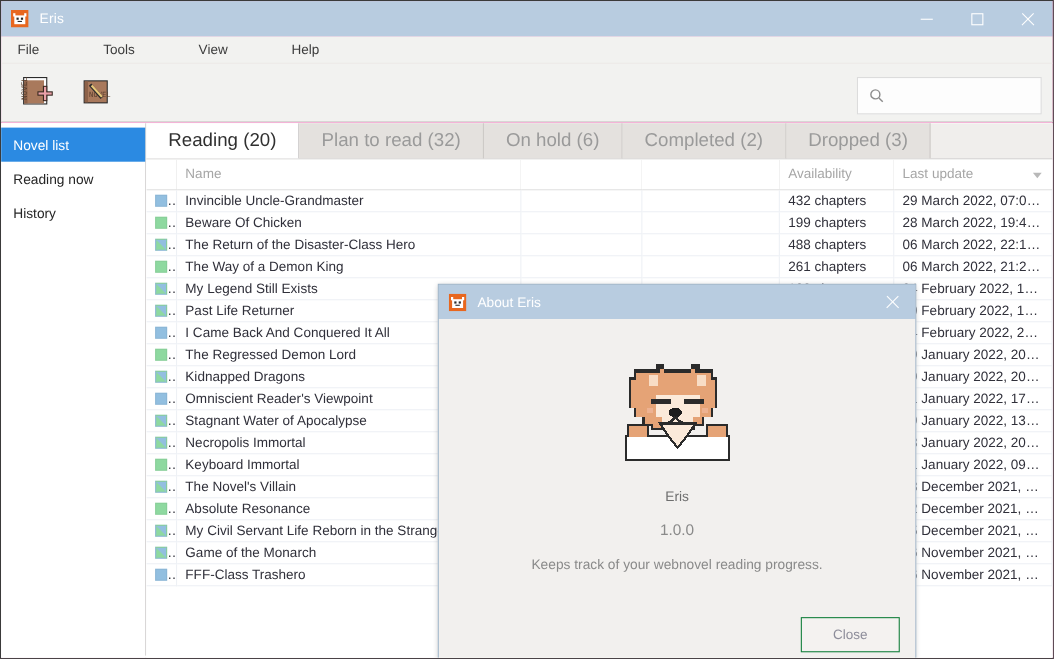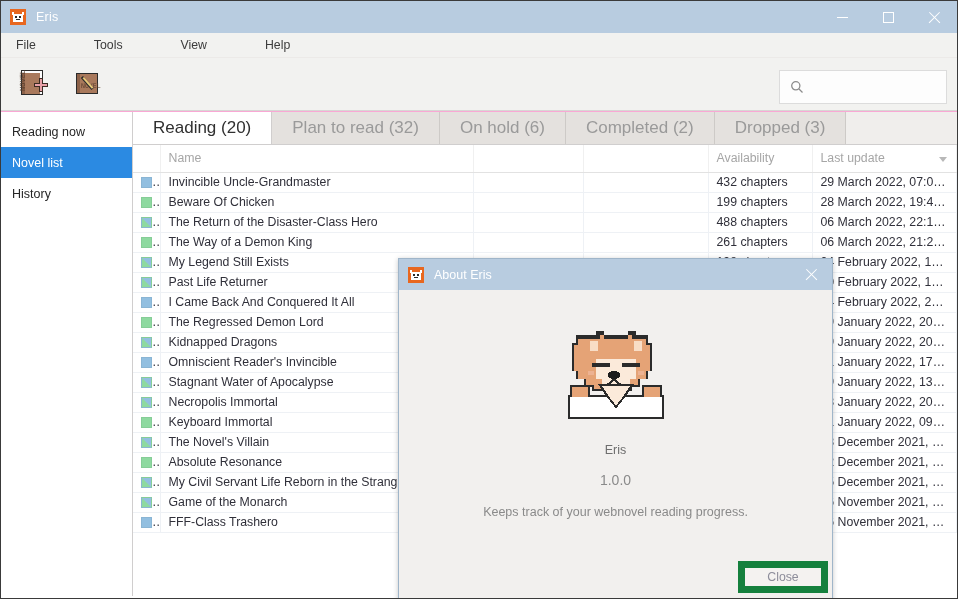--- a/index.html
+++ b/index.html
@@ -257,24 +257,24 @@
   .dlg-ver {
     margin-top: 15px;
     font-size: 14px; color: #8a8a8a;
   }
   .dlg-desc {
     margin-top: 17px;
     font-size: 12.5px; color: #8a8a8a;
   }
   #dlg-close-btn {
     position: absolute;
-    right: 4px; bottom: 22px;
+    right: 14px; bottom: 22px;
     width: 90px; height: 32px;
     background: #f4f2f0;
-    border: 7px solid #15803d;
+    border: 1px solid #15803d;
     display: flex; align-items: center; justify-content: center;
     font-size: 12.3px; color: #8d8d9a;
   }
   .bottom-strip {
     position: absolute; left: 0; right: 0; bottom: 0;
     height: 2px; background: #fff;
   }
 </style>
 </head>
 <body>
@@ -343,22 +343,22 @@
         <circle cx="5.8" cy="5.8" r="4.1" fill="none" stroke="#8c8c8c" stroke-width="1.3"></circle>
         <line x1="9" y1="9" x2="12.5" y2="12.5" stroke="#8c8c8c" stroke-width="1.3"></line>
       </svg>
       <input type="text" placeholder="" style="">
     </div>
   </div>
 
   <div id="bodywrap">
 
     <div id="sidebar">
+      <div class="side-item active">Novel list</div>
       <div class="side-item">Reading now</div>
-      <div class="side-item active">Novel list</div>
       <div class="side-item">History</div>
     </div>
 
     <div id="rightpane">
 
       <div id="tabstrip">
         <div class="tab active">Reading (20)</div>
         <div class="tab">Plan to read (32)</div>
         <div class="tab">On hold (6)</div>
         <div class="tab">Completed (2)</div>
@@ -456,21 +456,21 @@
               <tr>
                 <td class="c-flag"><span class="sq split"></span></td>
                 <td>Kidnapped Dragons</td>
                 <td class="num"></td>
                 <td class="num"></td>
                 <td>425 chapters ...</td>
                 <td>29 January 2022, 20:32:32</td>
               </tr>
               <tr>
                 <td class="c-flag"><span class="sq blue"></span></td>
-                <td>Omniscient Reader's Invincible</td>
+                <td>Omniscient Reader's Viewpoint</td>
                 <td class="num"></td>
                 <td class="num"></td>
                 <td>516 chapters</td>
                 <td>21 January 2022, 17:10:27</td>
               </tr>
               <tr>
                 <td class="c-flag"><span class="sq split"></span></td>
                 <td>Stagnant Water of Apocalypse</td>
                 <td class="num"></td>
                 <td class="num"></td>

